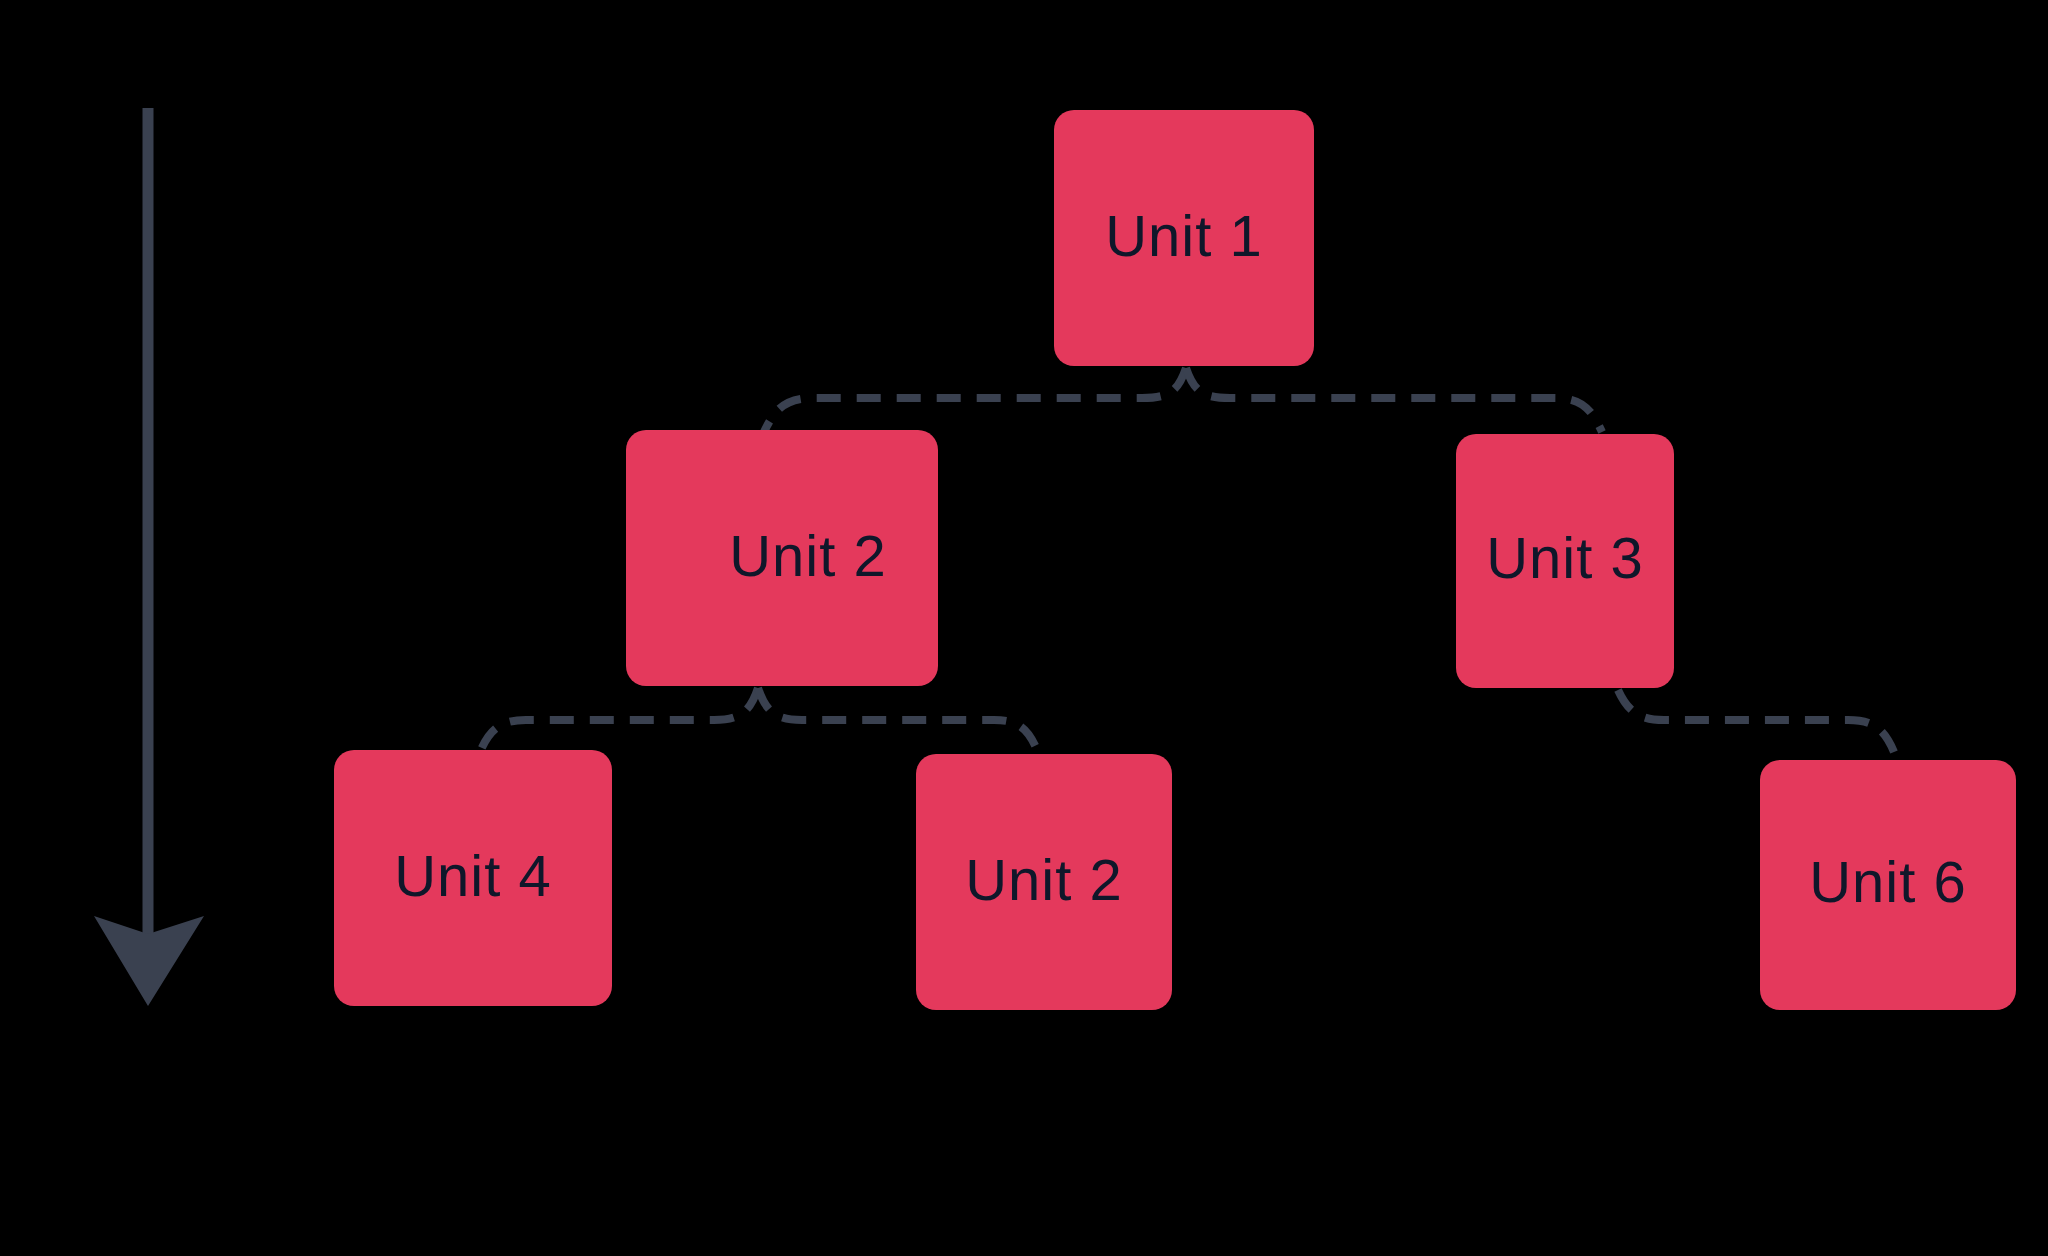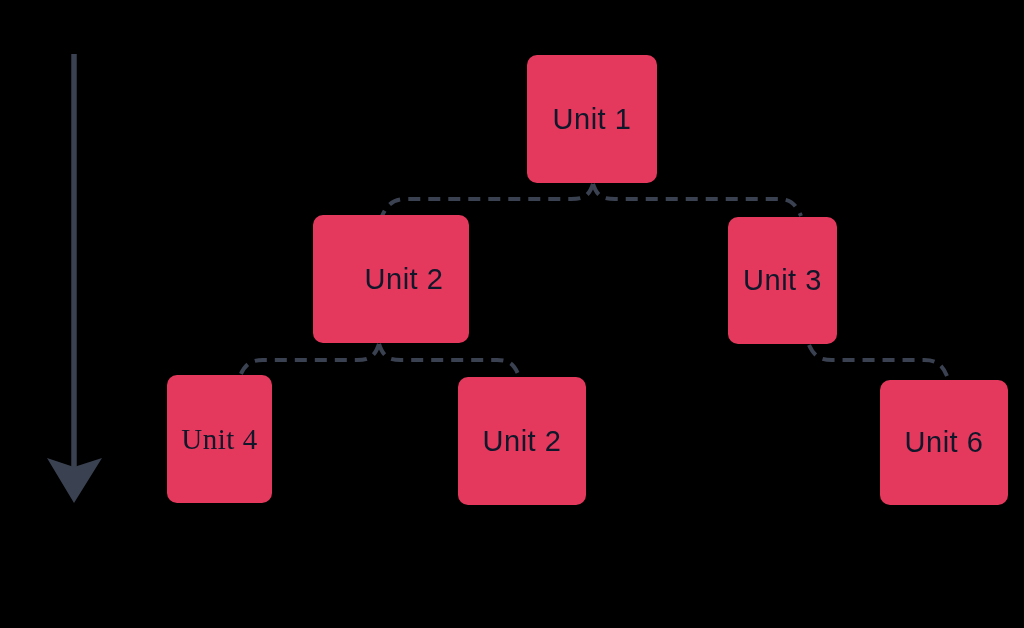--- a/index.html
+++ b/index.html
@@ -29,21 +29,21 @@
     color: #0f172a;
     border-radius: 10px;
     font-size: 29px;
     letter-spacing: 0.5px;
     font-weight: 400;
     text-align: center;
   }
   #node-unit1 { left: 527px; top:  55px; width: 130px; height: 128px; }
   #node-unit2 { left: 313px; top: 215px; width: 130px; height: 128px; padding-left: 26px; }
   #node-unit3 { left: 728px; top: 217px; width: 109px; height: 127px; }
-  #node-unit4 { left: 167px; top: 375px; width: 105px; height: 128px; font-family: Liberation Serif, serif; }
+  #node-unit4 { left: 167px; top: 375px; width: 139px; height: 128px; }
   #node-unit5 { left: 458px; top: 377px; width: 128px; height: 128px; }
   #node-unit6 { left: 880px; top: 380px; width: 128px; height: 125px; }
   .dashed-edge {
     fill: none;
     stroke: #3a4150;
     stroke-width: 4;
     stroke-dasharray: 12 8;
   }
   .arrow-shaft {
     stroke: #3a4150;

